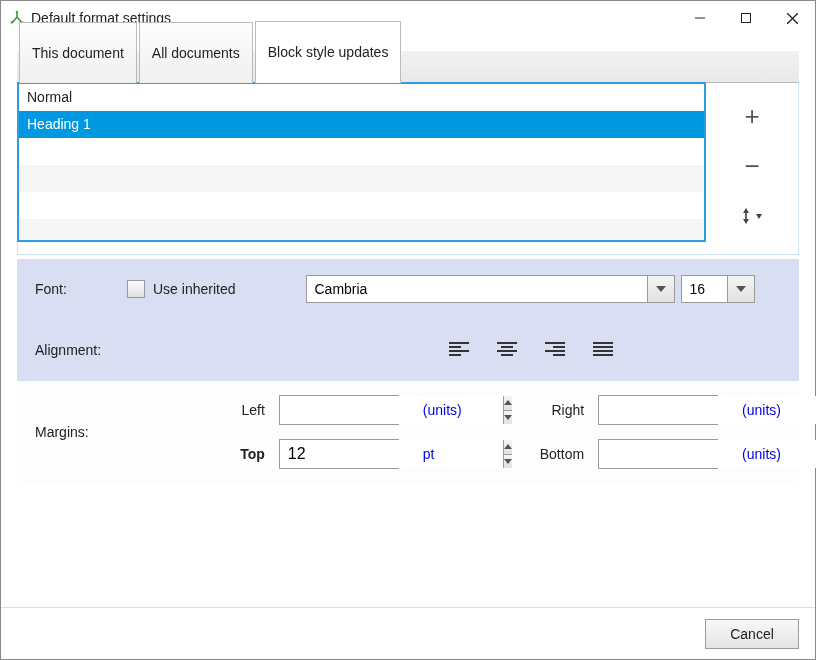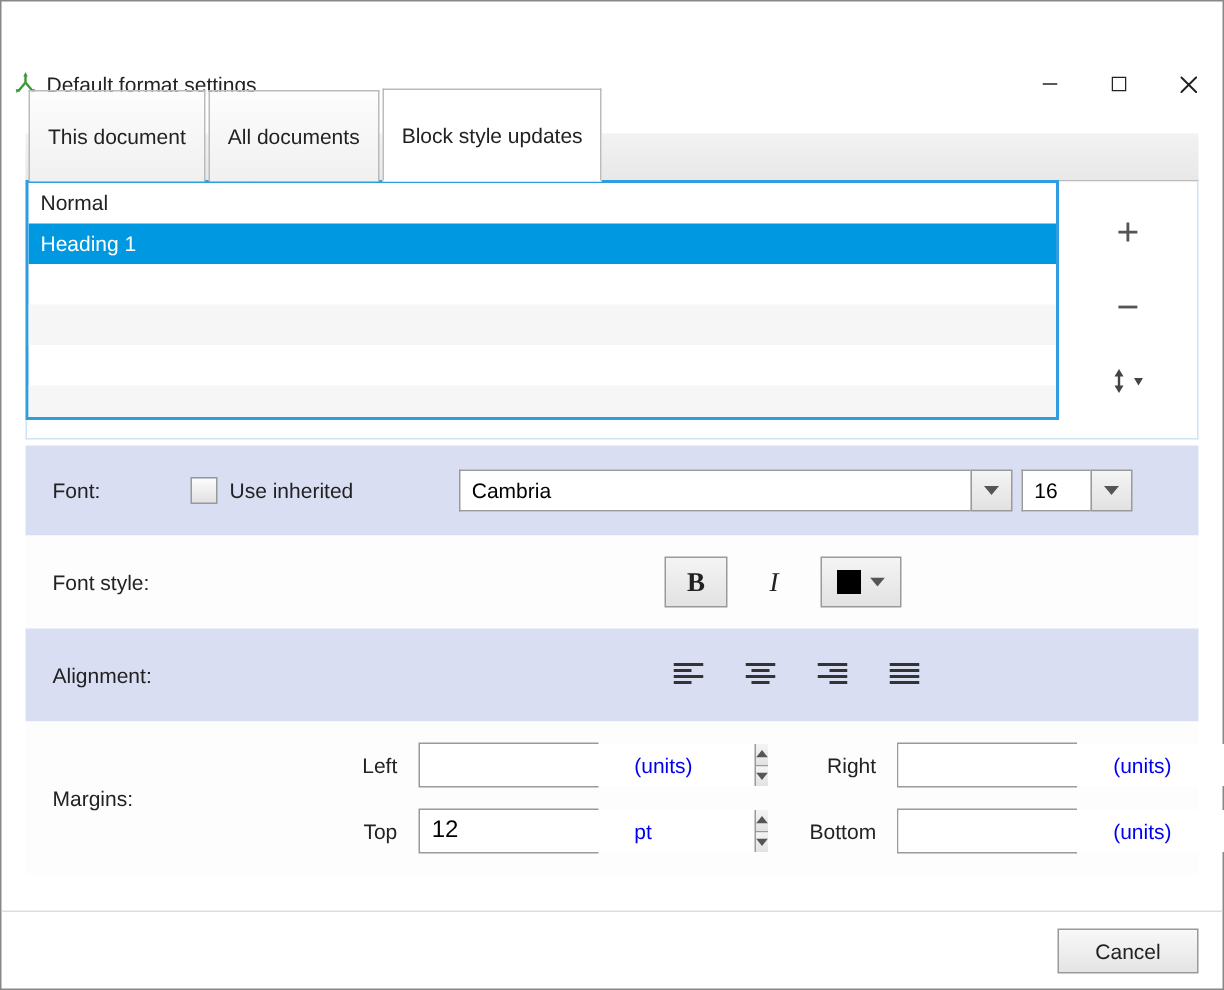--- a/index.html
+++ b/index.html
@@ -1,18 +1,18 @@
 <!DOCTYPE html>
 <html><head>
 <meta charset="utf-8">
 <style>
   * { box-sizing: border-box; }
   html, body { margin: 0; padding: 0; font-family: "Segoe UI", Tahoma, sans-serif; font-size: 14px; color: #222; background: #fff; }
   .window { width: 816px; height: 660px; border: 1px solid #888; position: relative; display: flex; flex-direction: column; background: #fff; }
-  .titlebar { height: 34px; display: flex; align-items: center; justify-content: space-between; padding-left: 8px; margin-top: 38px; }
+  .titlebar { height: 34px; display: flex; align-items: center; justify-content: space-between; padding-left: 8px; }
   .titlebar-left { display: flex; align-items: center; gap: 6px; }
   .titlebar-icon { width: 16px; height: 16px; display: inline-block; }
   .titlebar-title { font-size: 14px; }
   .titlebar-controls { display: flex; }
   .tb-btn { width: 46px; height: 30px; display: flex; align-items: center; justify-content: center; background: transparent; border: none; }
   .content { flex: 1; padding: 16px 16px 12px 16px; display: flex; flex-direction: column; }
   .tab-area { display: flex; flex-direction: column; }
   .tab-bar { display: flex; align-items: flex-end; height: 32px; border-bottom: 1px solid #bbb; background: linear-gradient(to bottom, #f2f2f2, #e8e8e8); padding-left: 2px; }
   .tab { padding: 22px 12px; border: 1px solid #bbb; border-bottom: none; margin-right: 2px; background: linear-gradient(to bottom, #fdfdfd, #f0f0f0); cursor: default; position: relative; top: 1px; }
   .tab.selected { background: #fff; top: 1px; border-bottom: 1px solid #fff; }
@@ -153,40 +153,20 @@
           <div class="combo-btn">
             <span>
                 <svg width="10" height="6" viewBox="0 0 10 6">
                   <polygon points="0,0 10,0 5,6" fill="#555"></polygon>
                 </svg>
               </span>
           </div>
         </div>
       </div>
 
-      <div class="band white style-band">
-        <span class="lbl" style="width:auto;">Font style:</span>
-        <div style="flex:1;"></div>
-        <div style="display:flex; align-items:center; margin-right:180px;">
-          <div class="toolbar-btn active">
-            <span style="font-weight:bold; font-size:18px; font-family:Georgia,serif;">B</span>
-          </div>
-          <div class="toolbar-btn">
-            <span style="font-style:italic; font-size:18px; font-family:Georgia,serif;">I</span>
-          </div>
-          <div class="color-btn">
-            <span class="sw"></span>
-            <span>
-                <svg width="10" height="6" viewBox="0 0 10 6">
-                  <polygon points="0,0 10,0 5,6" fill="#555"></polygon>
-                </svg>
-              </span>
-          </div>
-        </div>
-      </div>
 
       <div class="band blue align-band">
         <span class="lbl" style="width:auto;">Alignment:</span>
         <div style="flex:1;"></div>
         <div class="align-icons" style="margin-right:168px;">
           <span>
             <svg width="20" height="16" viewBox="0 0 20 16">
               <line x1="0" y1="1" x2="20" y2="1" stroke="#333" stroke-width="2"></line>
               <line x1="0" y1="5" x2="12" y2="5" stroke="#333" stroke-width="2"></line>
               <line x1="0" y1="9" x2="20" y2="9" stroke="#333" stroke-width="2"></line>
@@ -253,21 +233,21 @@
                 </div>
                 <div>
                   <svg width="8" height="5">
                     <polygon points="0,0 8,0 4,5" fill="#555"></polygon>
                   </svg>
                 </div>
               </div>
           </div>
           <span class="units">(units)</span>
 
-          <span style="text-align:right;">Top</span>
+          <span style="text-align:right;font-weight:bold;">Top</span>
           <div class="spinner">
             <input value="12" style="">
             <div class="spin-btns">
                 <div>
                   <svg width="8" height="5">
                     <polygon points="0,5 8,5 4,0" fill="#555"></polygon>
                   </svg>
                 </div>
                 <div>
                   <svg width="8" height="5">

